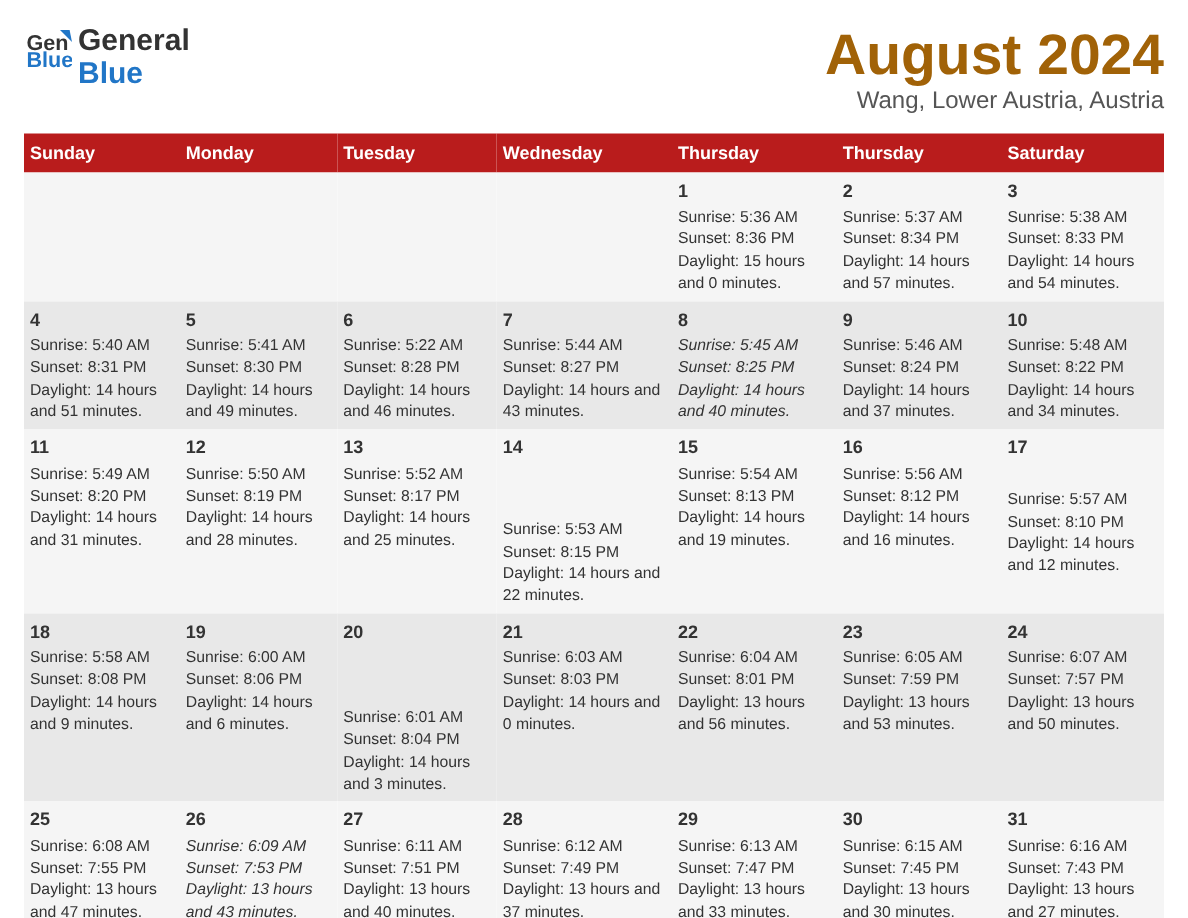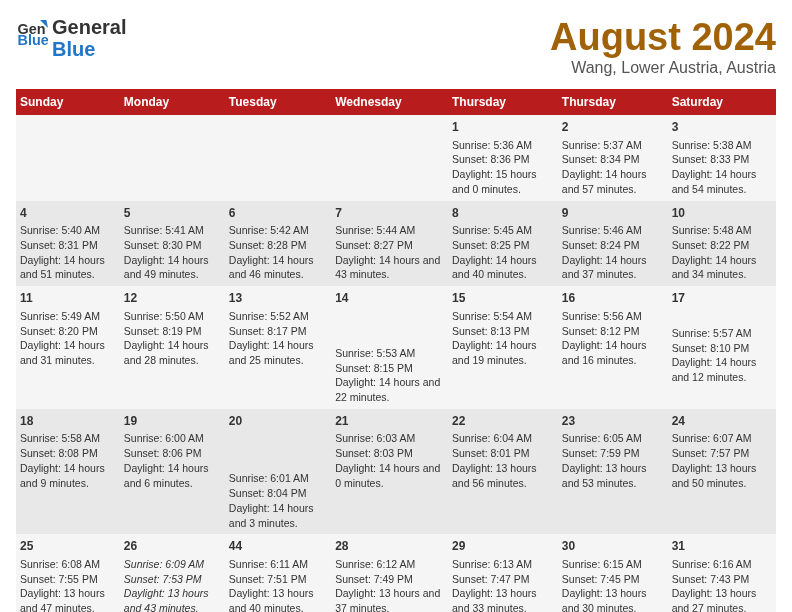--- a/index.html
+++ b/index.html
@@ -145,33 +145,33 @@
 Daylight: 14 hours and 51 minutes.</div>
         </td>
         <td>
           <span class="day-num">5</span>
           <div class="cell-detail" style="white-space: pre-line;">Sunrise: 5:41 AM
 Sunset: 8:30 PM
 Daylight: 14 hours and 49 minutes.</div>
         </td>
         <td>
           <span class="day-num">6</span>
-          <div class="cell-detail" style="white-space: pre-line;">Sunrise: 5:42 AM
+          <div class="cell-detail" style="white-space: pre-line;">Sunrise: 5:22 AM
 Sunset: 8:28 PM
 Daylight: 14 hours and 46 minutes.</div>
         </td>
         <td>
           <span class="day-num">7</span>
           <div class="cell-detail" style="white-space: pre-line;">Sunrise: 5:44 AM
 Sunset: 8:27 PM
 Daylight: 14 hours and 43 minutes.</div>
         </td>
         <td>
           <span class="day-num">8</span>
-          <div class="cell-detail" style="white-space: pre-line;">Sunrise: 5:45 AM
+          <div class="cell-detail" style="white-space: pre-line; font-style: italic;">Sunrise: 5:45 AM
 Sunset: 8:25 PM
 Daylight: 14 hours and 40 minutes.</div>
         </td>
         <td>
           <span class="day-num">9</span>
           <div class="cell-detail" style="white-space: pre-line;">Sunrise: 5:46 AM
 Sunset: 8:24 PM
 Daylight: 14 hours and 37 minutes.</div>
         </td>
         <td>
@@ -276,21 +276,21 @@
 Sunset: 7:55 PM
 Daylight: 13 hours and 47 minutes.</div>
         </td>
         <td>
           <span class="day-num">26</span>
           <div class="cell-detail" style="white-space: pre-line; font-style: italic;">Sunrise: 6:09 AM
 Sunset: 7:53 PM
 Daylight: 13 hours and 43 minutes.</div>
         </td>
         <td>
-          <span class="day-num">44</span>
+          <span class="day-num">27</span>
           <div class="cell-detail" style="white-space: pre-line;">Sunrise: 6:11 AM
 Sunset: 7:51 PM
 Daylight: 13 hours and 40 minutes.</div>
         </td>
         <td>
           <span class="day-num">28</span>
           <div class="cell-detail" style="white-space: pre-line;">Sunrise: 6:12 AM
 Sunset: 7:49 PM
 Daylight: 13 hours and 37 minutes.</div>
         </td>

